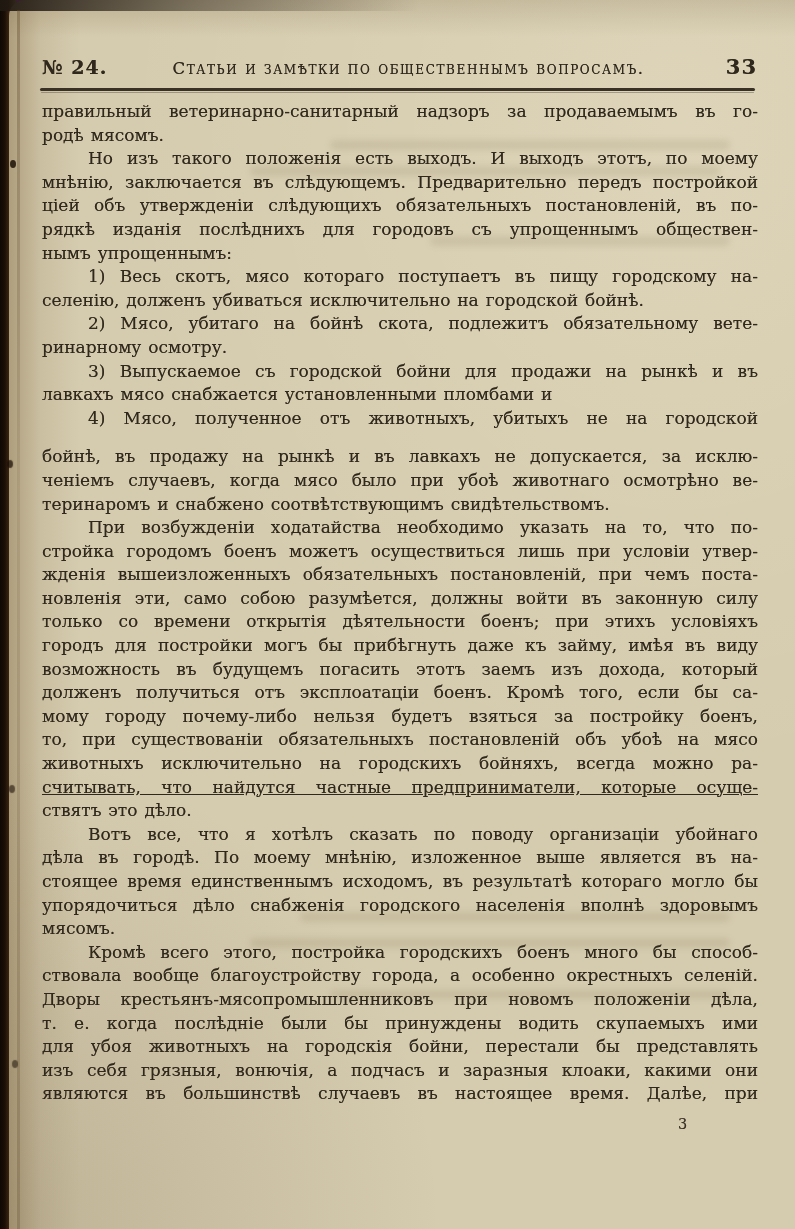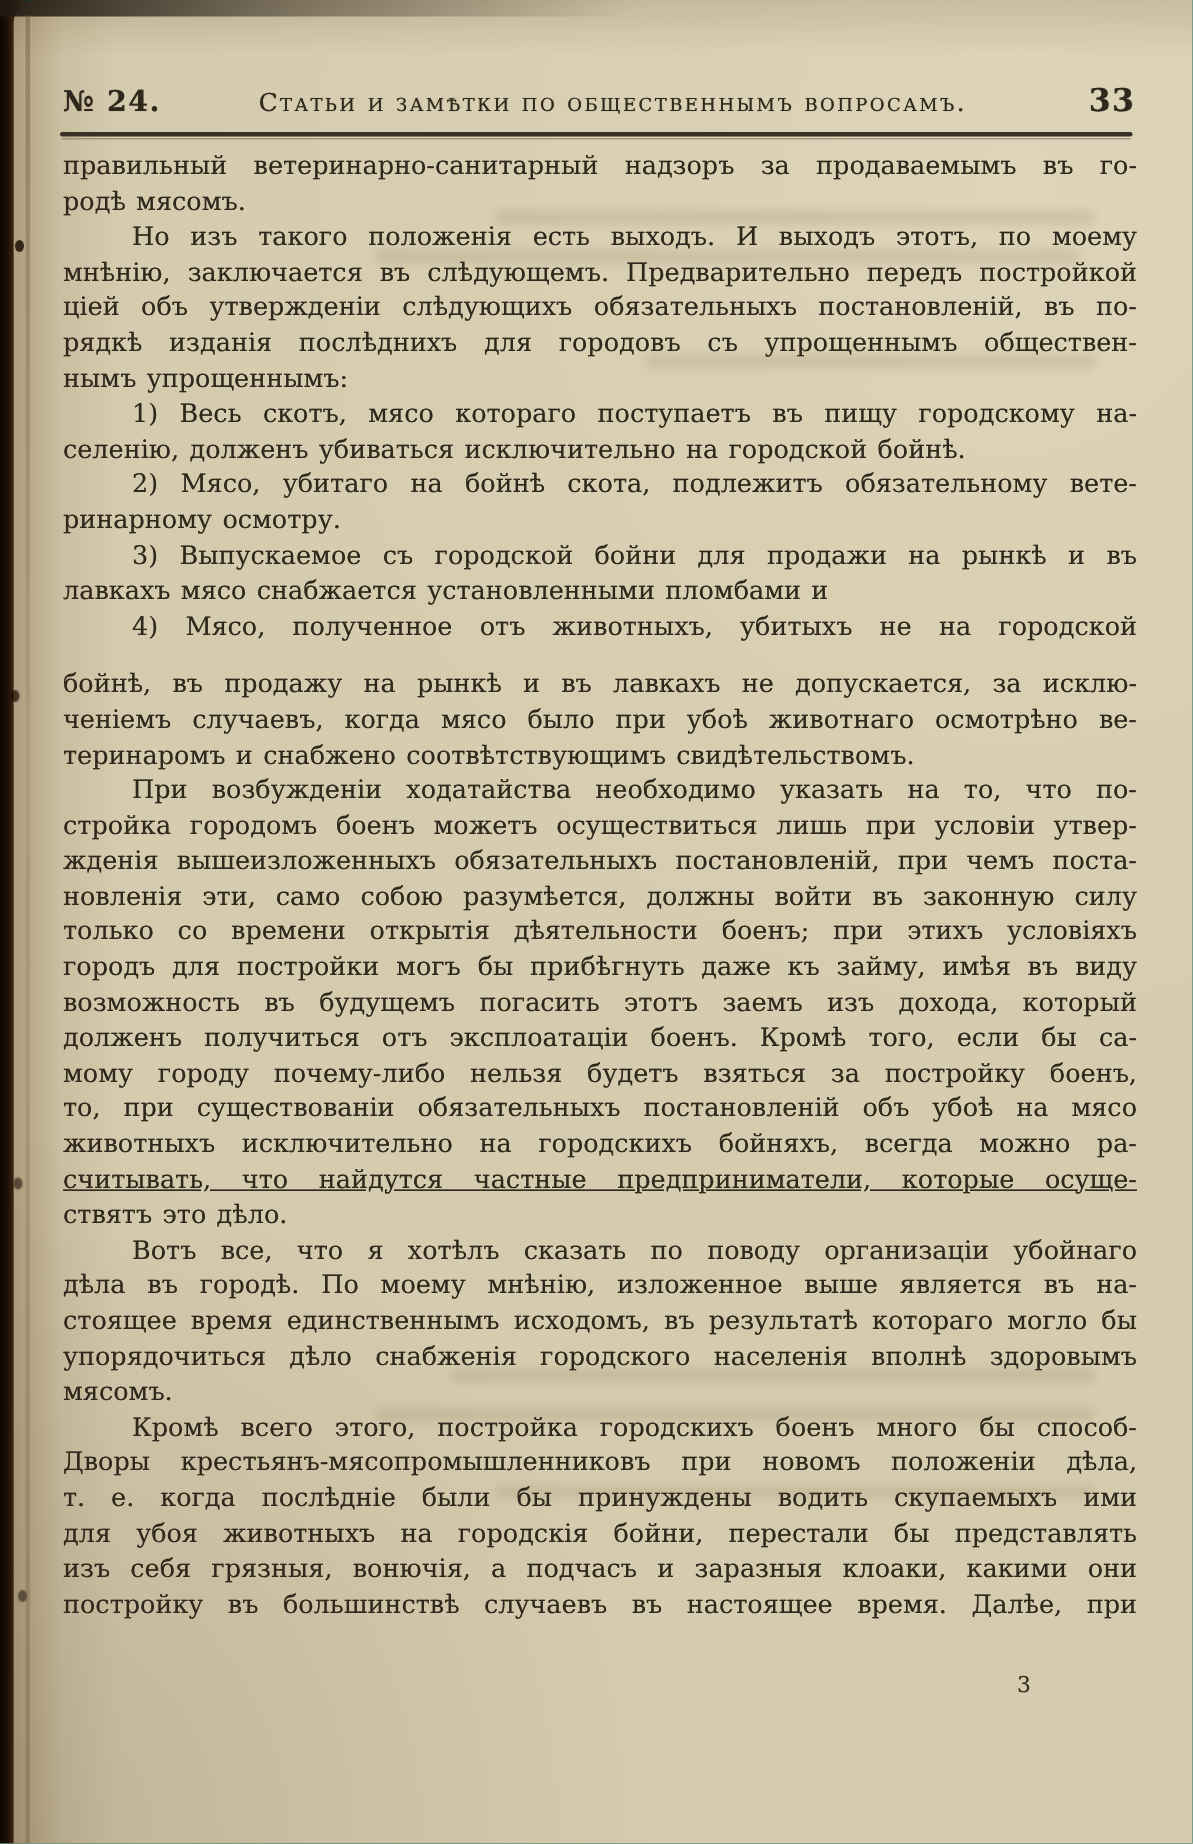--- a/index.html
+++ b/index.html
@@ -1,21 +1,21 @@
 <!DOCTYPE html>
 <html><head>
 <meta charset="utf-8">
 <style>
   html,body{margin:0;padding:0;}
   body{
     width:795px;height:1229px;overflow:hidden;
     background:#4a4134;
     font-family:"DejaVu Serif","Liberation Serif",serif;
   }
-  .scan{position:relative;width:795px;height:1229px;background:#14b8a6;}
+  .scan{position:relative;width:795px;height:1229px;background:#d946ef;}
 
   
   .spine{
     position:absolute;left:0;top:0;bottom:0;width:16px;
     background:linear-gradient(90deg,#0e0803 0%,#1c0f06 30%,#3a2312 55%,#7a5531 78%,#a98c5e 100%);
     z-index:1;
   }
 
   
   .paper{
@@ -174,23 +174,24 @@
         </div>
         <div>
           <div class="line indent" style="text-align-last: justify;">Вотъ все, что я хотѣлъ сказать по поводу организаціи убойнаго</div>
           <div class="line" style="text-align-last: justify;">дѣла въ городѣ. По моему мнѣнію, изложенное выше является въ на-</div>
           <div class="line" style="text-align-last: justify;">стоящее время единственнымъ исходомъ, въ результатѣ котораго могло бы</div>
           <div class="line" style="text-align-last: justify;">упорядочиться дѣло снабженія городского населенія вполнѣ здоровымъ</div>
           <div class="line" style="text-align-last: left;">мясомъ.</div>
         </div>
         <div>
           <div class="line indent" style="text-align-last: justify;">Кромѣ всего этого, постройка городскихъ боенъ много бы способ-</div>
+          <div class="line" style="text-align-last: justify;">ствовала вообще благоустройству города, а особенно окрестныхъ селеній.</div>
           <div class="line" style="text-align-last: justify;">Дворы крестьянъ-мясопромышленниковъ при новомъ положеніи дѣла,</div>
           <div class="line" style="text-align-last: justify;">т. е. когда послѣдніе были бы принуждены водить скупаемыхъ ими</div>
           <div class="line" style="text-align-last: justify;">для убоя животныхъ на городскія бойни, перестали бы представлять</div>
           <div class="line" style="text-align-last: justify;">изъ себя грязныя, вонючія, а подчасъ и заразныя клоаки, какими они</div>
-          <div class="line" style="text-align-last: justify;">постройку въ большинствѣ случаевъ въ настоящее время. Далѣе, при</div>
+          <div class="line" style="text-align-last: justify;">являются въ большинствѣ случаевъ въ настоящее время. Далѣе, при</div>
         </div>
       </main>
 
     <div class="sig">3</div>
   </div>
 </div>
 
 </body></html>

